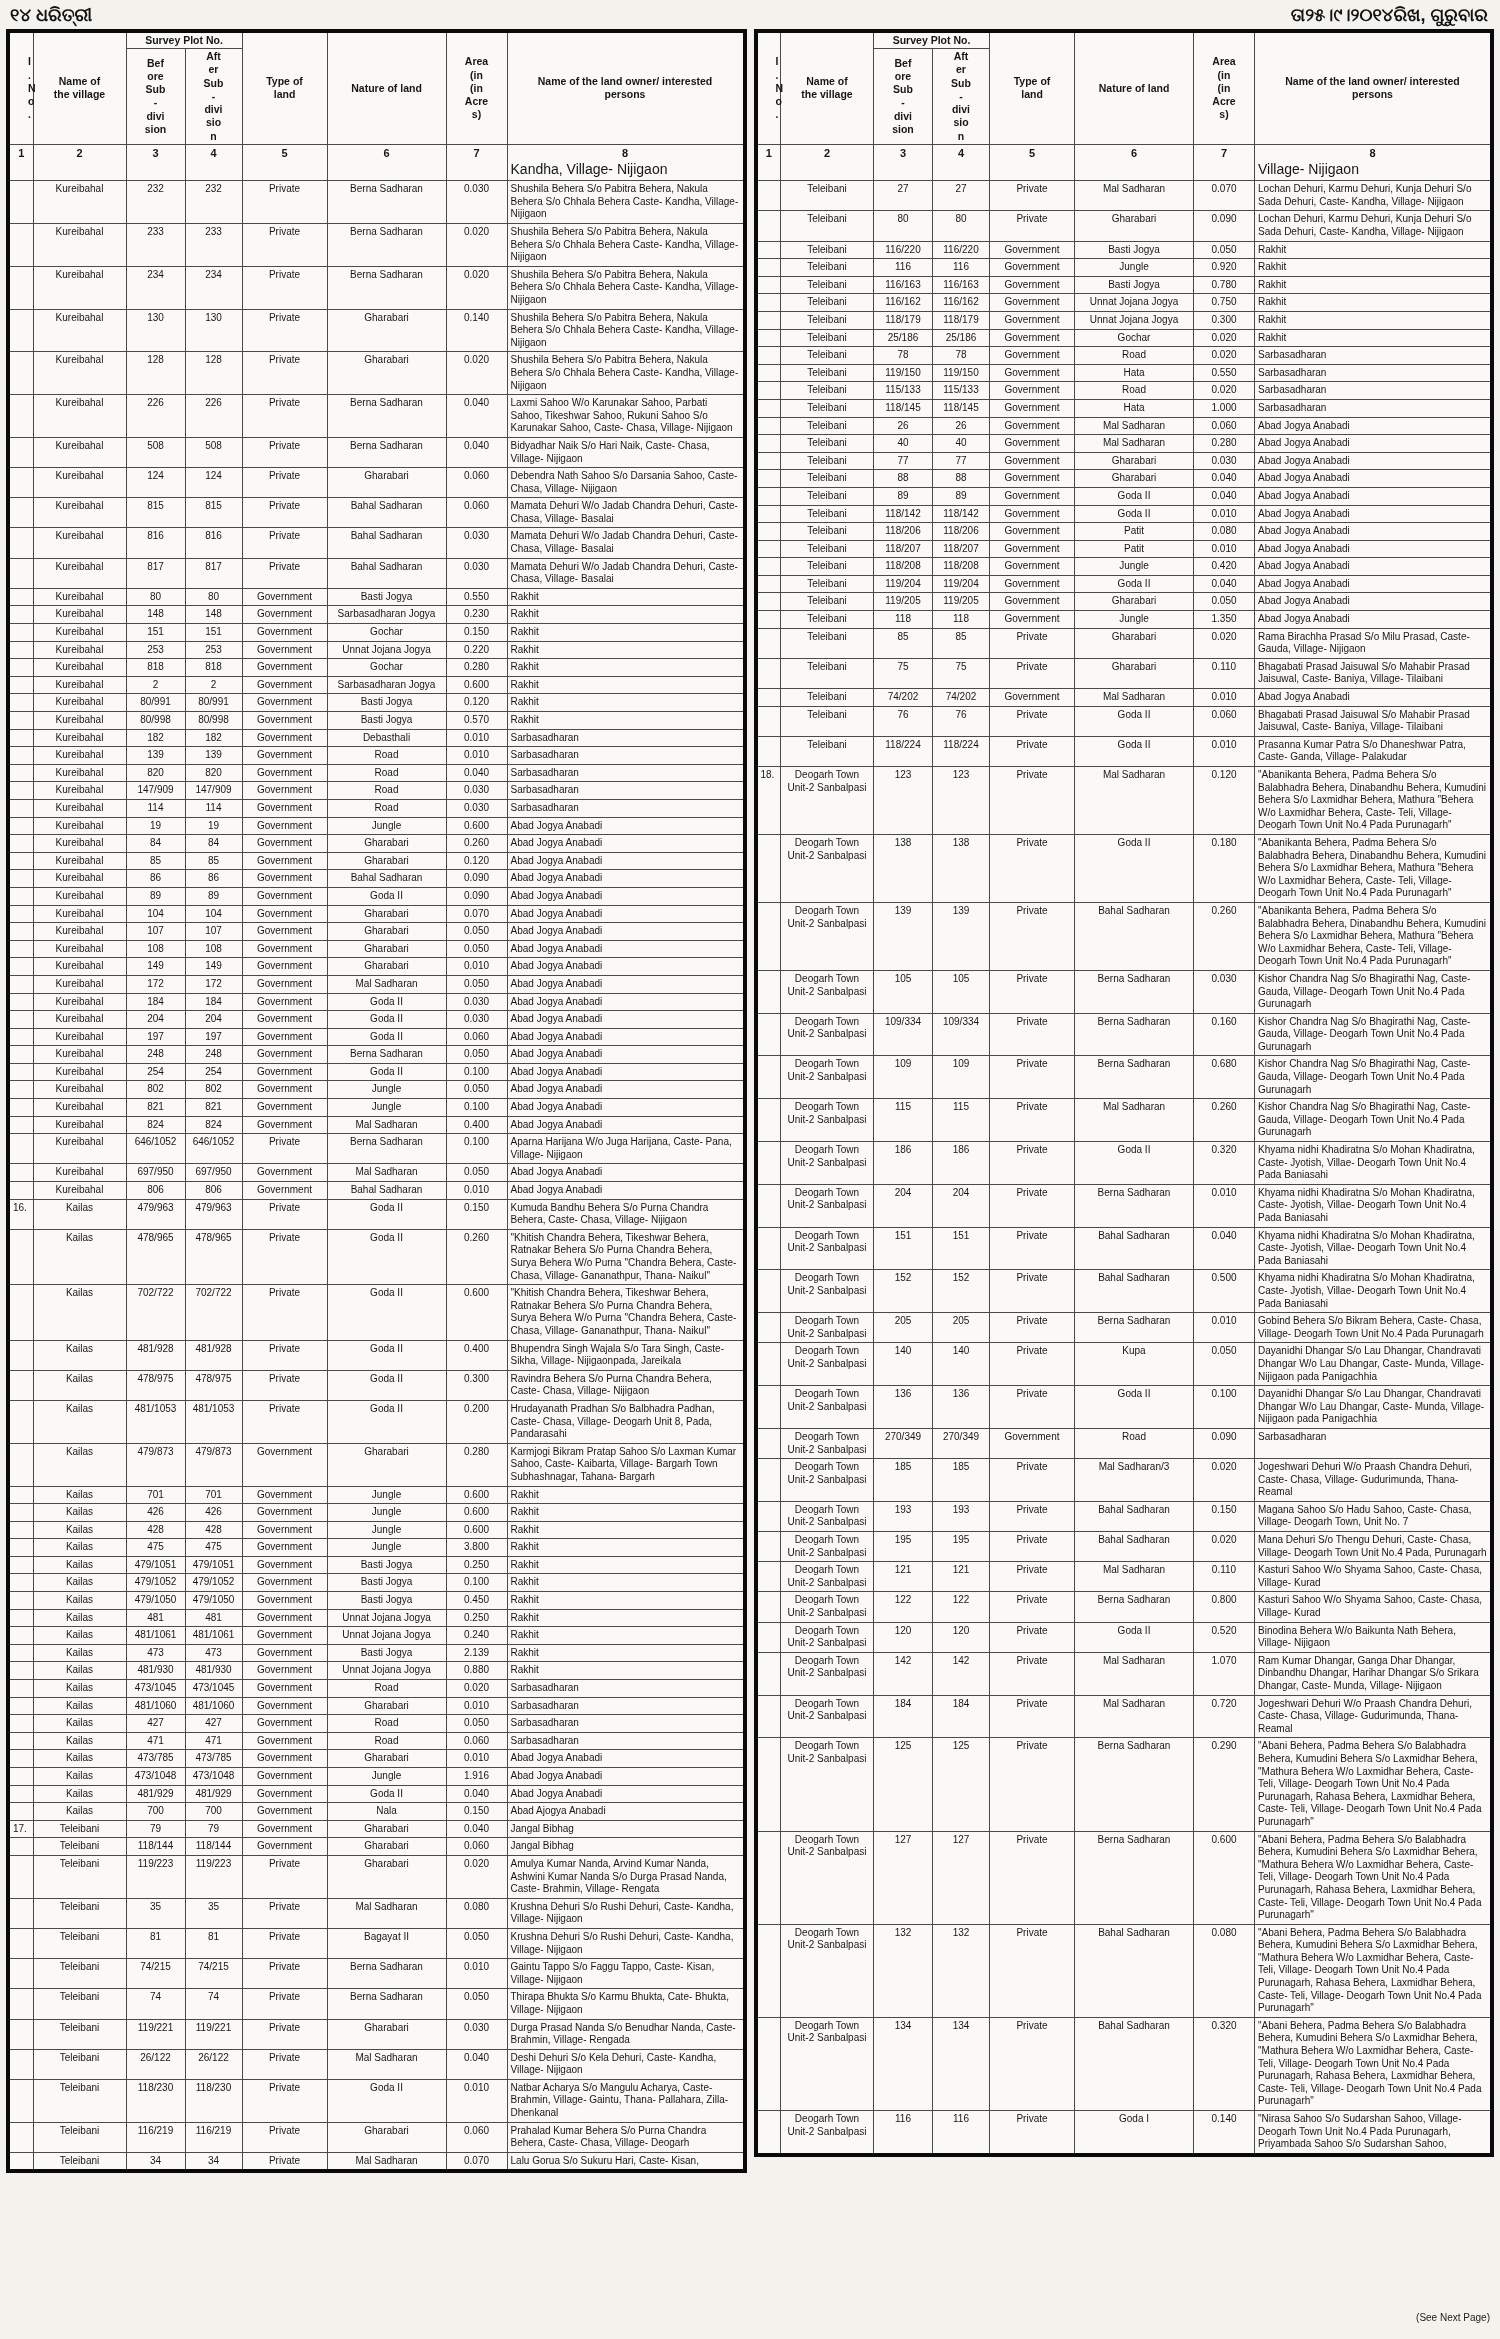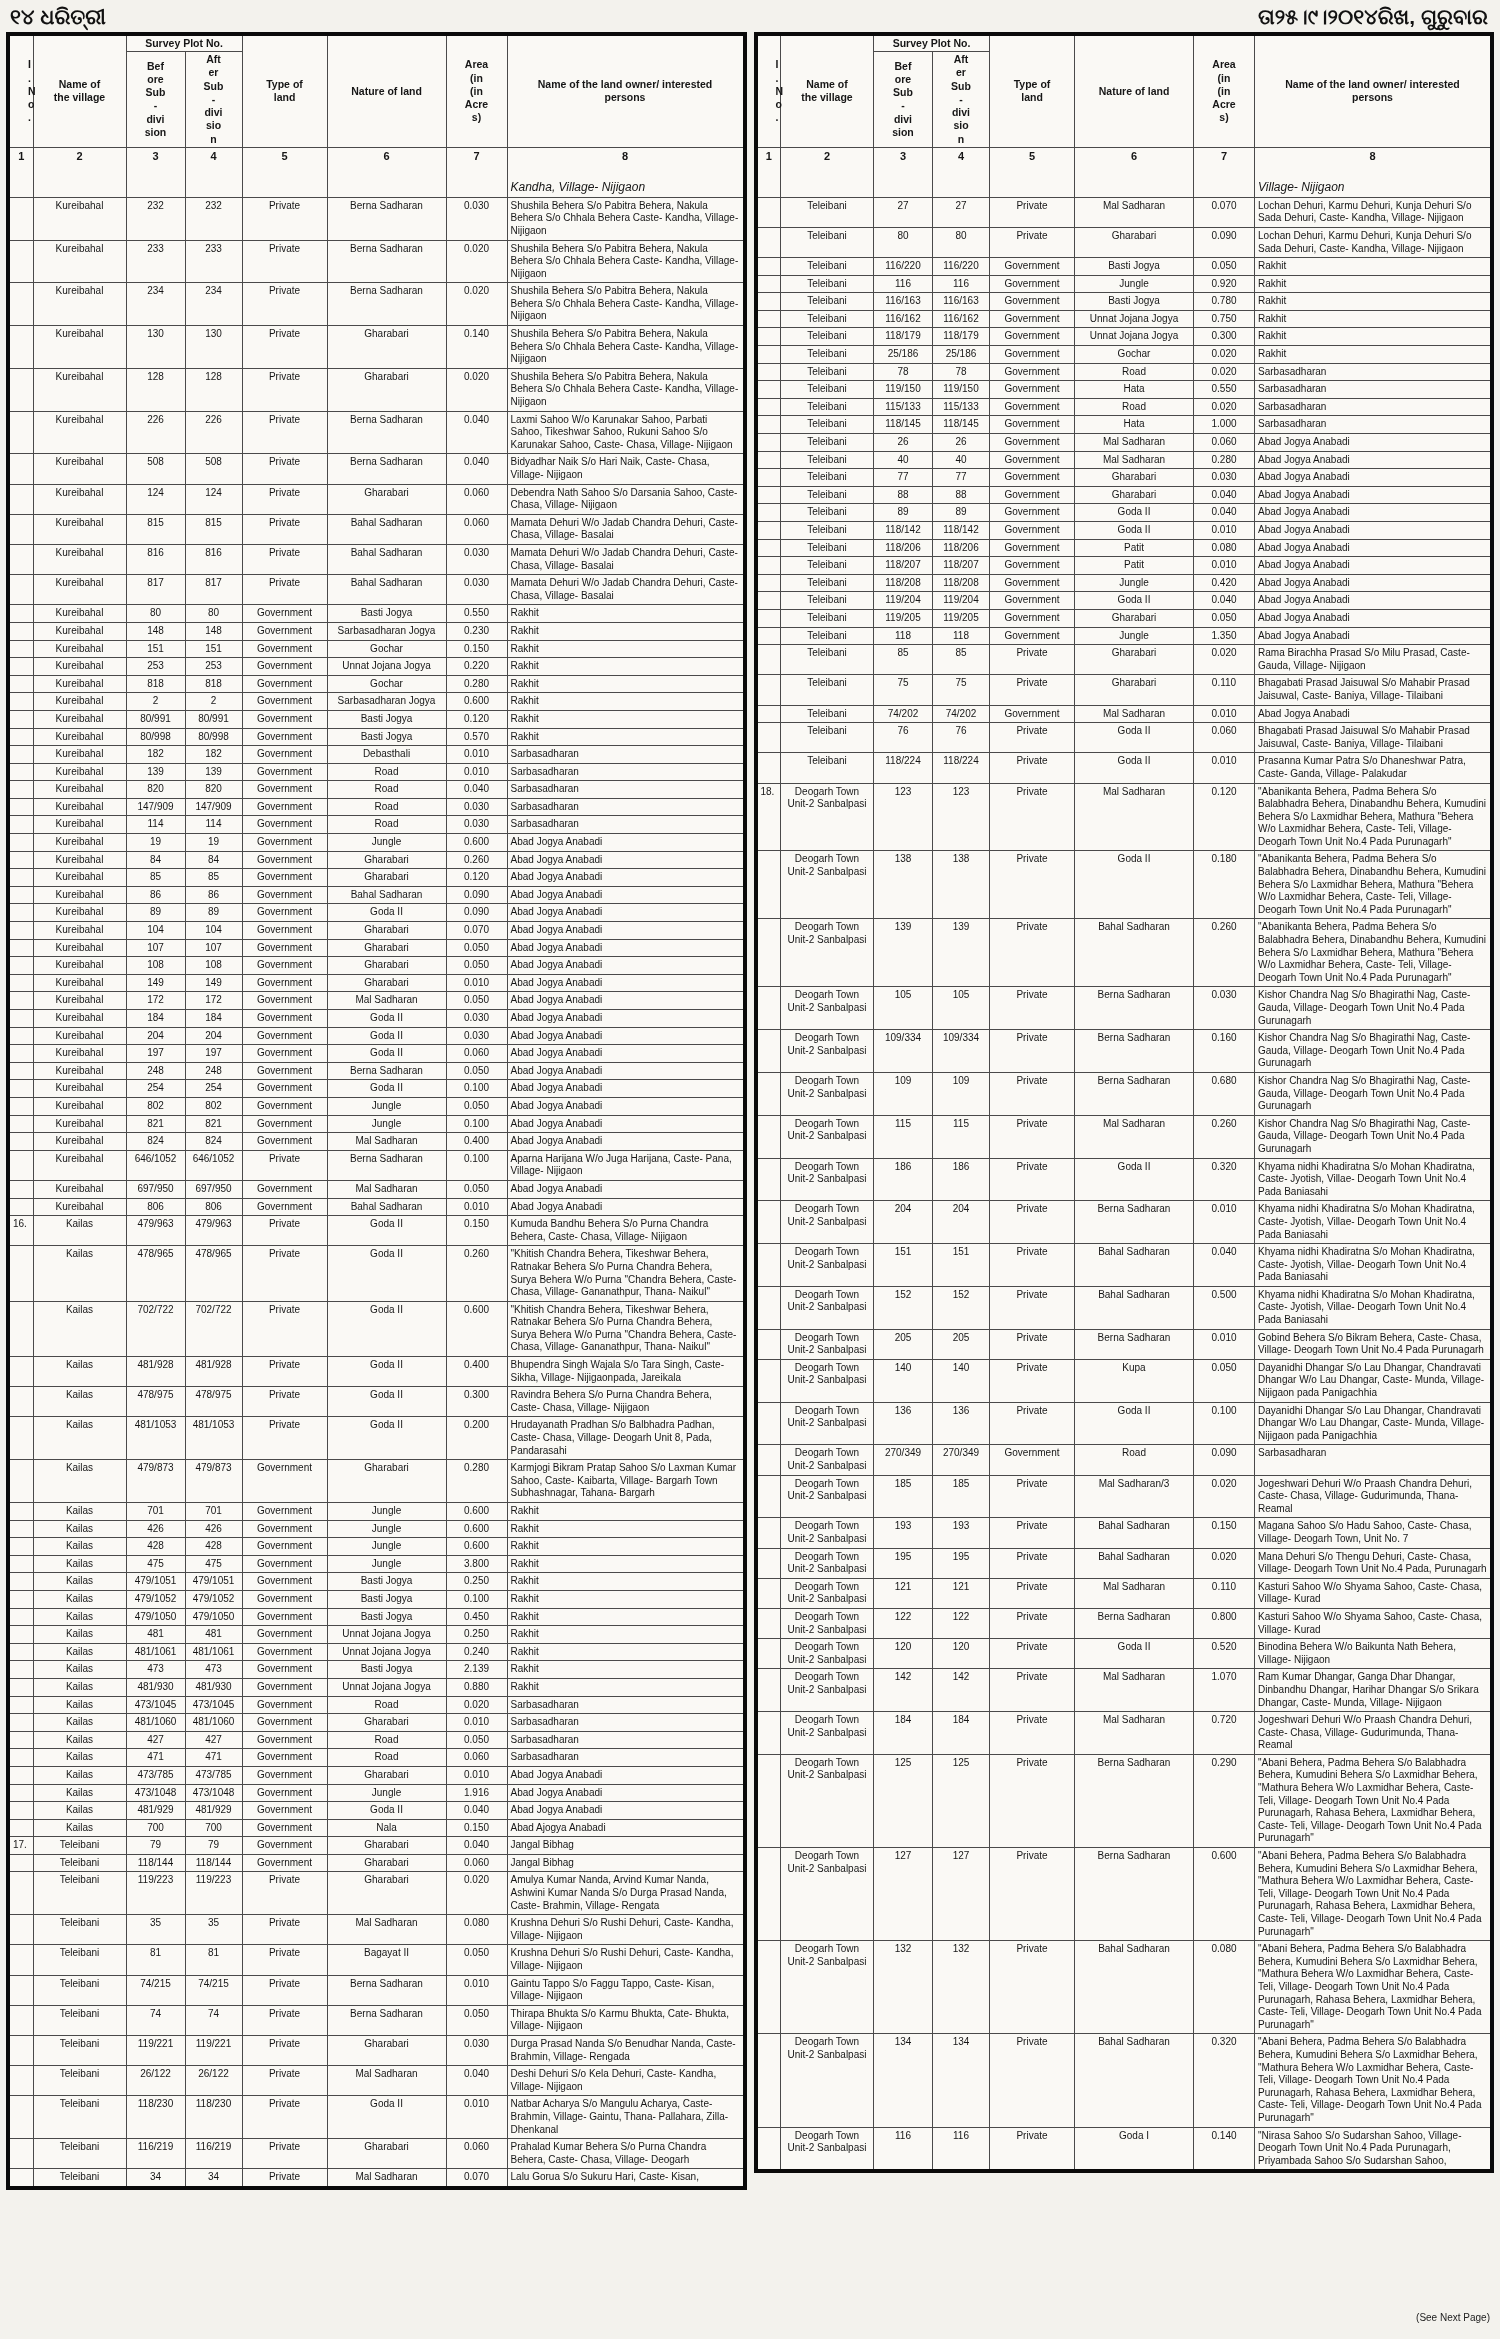--- a/index.html
+++ b/index.html
@@ -4,21 +4,21 @@
 <style>
   html,body{margin:0;padding:0;}
   body{
     width:1500px;height:2339px;overflow:hidden;position:relative;
     background:#f3f2ed;color:#161616;
     font-family:"Liberation Sans","DejaVu Sans",sans-serif;
     -webkit-font-smoothing:antialiased;
   }
   .page-header{
     display:flex;justify-content:space-between;align-items:flex-end;
-    padding:5px 12px 3px 10px;font-weight:bold;font-size:21px;color:#111;
+    padding:5px 12px 3px 10px;font-weight:bold;font-size:18px;color:#111;
   }
   .tables-wrap{
     display:flex;gap:7px;padding:0 6px;align-items:flex-start;
   }
   table.land{
     border-collapse:collapse;table-layout:fixed;width:743px;
     background:#faf9f5;border:4px solid #0a0a0a;
   }
   table.land th, table.land td{
     border:1px solid #4a4a4a;
@@ -27,21 +27,21 @@
     vertical-align:top;word-wrap:break-word;
   }
   table.land th{
     text-align:center;font-weight:bold;font-size:10.5px;vertical-align:middle;padding:1px 18px;
   }
   tr.num-row td{
     text-align:center;font-weight:bold;font-size:11px;height:30px;
   }
   tr.num-row td.c-owner{text-align:center;}
   .cont-text{
-    display:block;text-align:left;font-weight:normal;font-size:12px;margin-top:16px;font-style:italic;
+    display:block;text-align:left;font-weight:normal;font-size:14px;margin-top:0;
   }
   td.c-no{text-align:left;font-size:10px;}
   td.c-village,td.c-before,td.c-after,td.c-type,td.c-nature,td.c-area{text-align:center;}
   td.c-owner{text-align:left;}
   .footer-note{
     position:absolute;right:10px;bottom:16px;font-size:10px;color:#222;
   }
   col.w-no{width:25px;}
   col.w-village{width:93px;}
   col.w-before{width:59px;}

